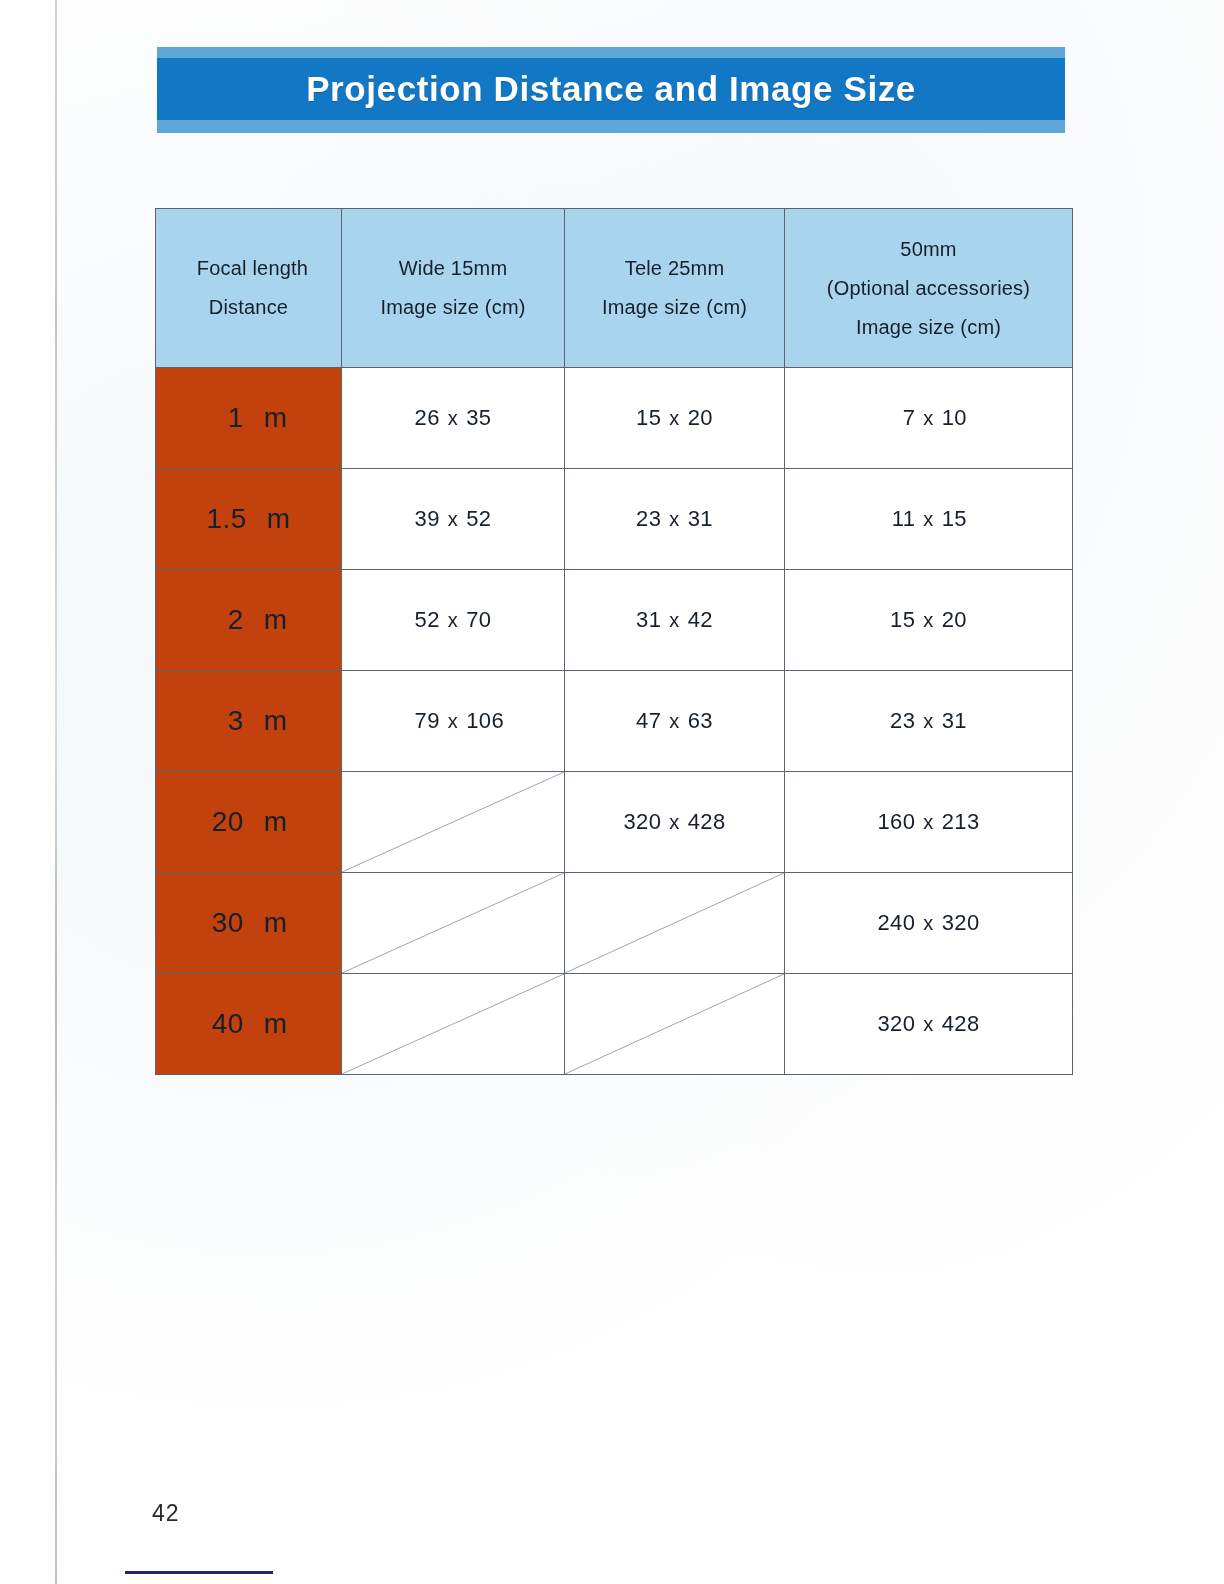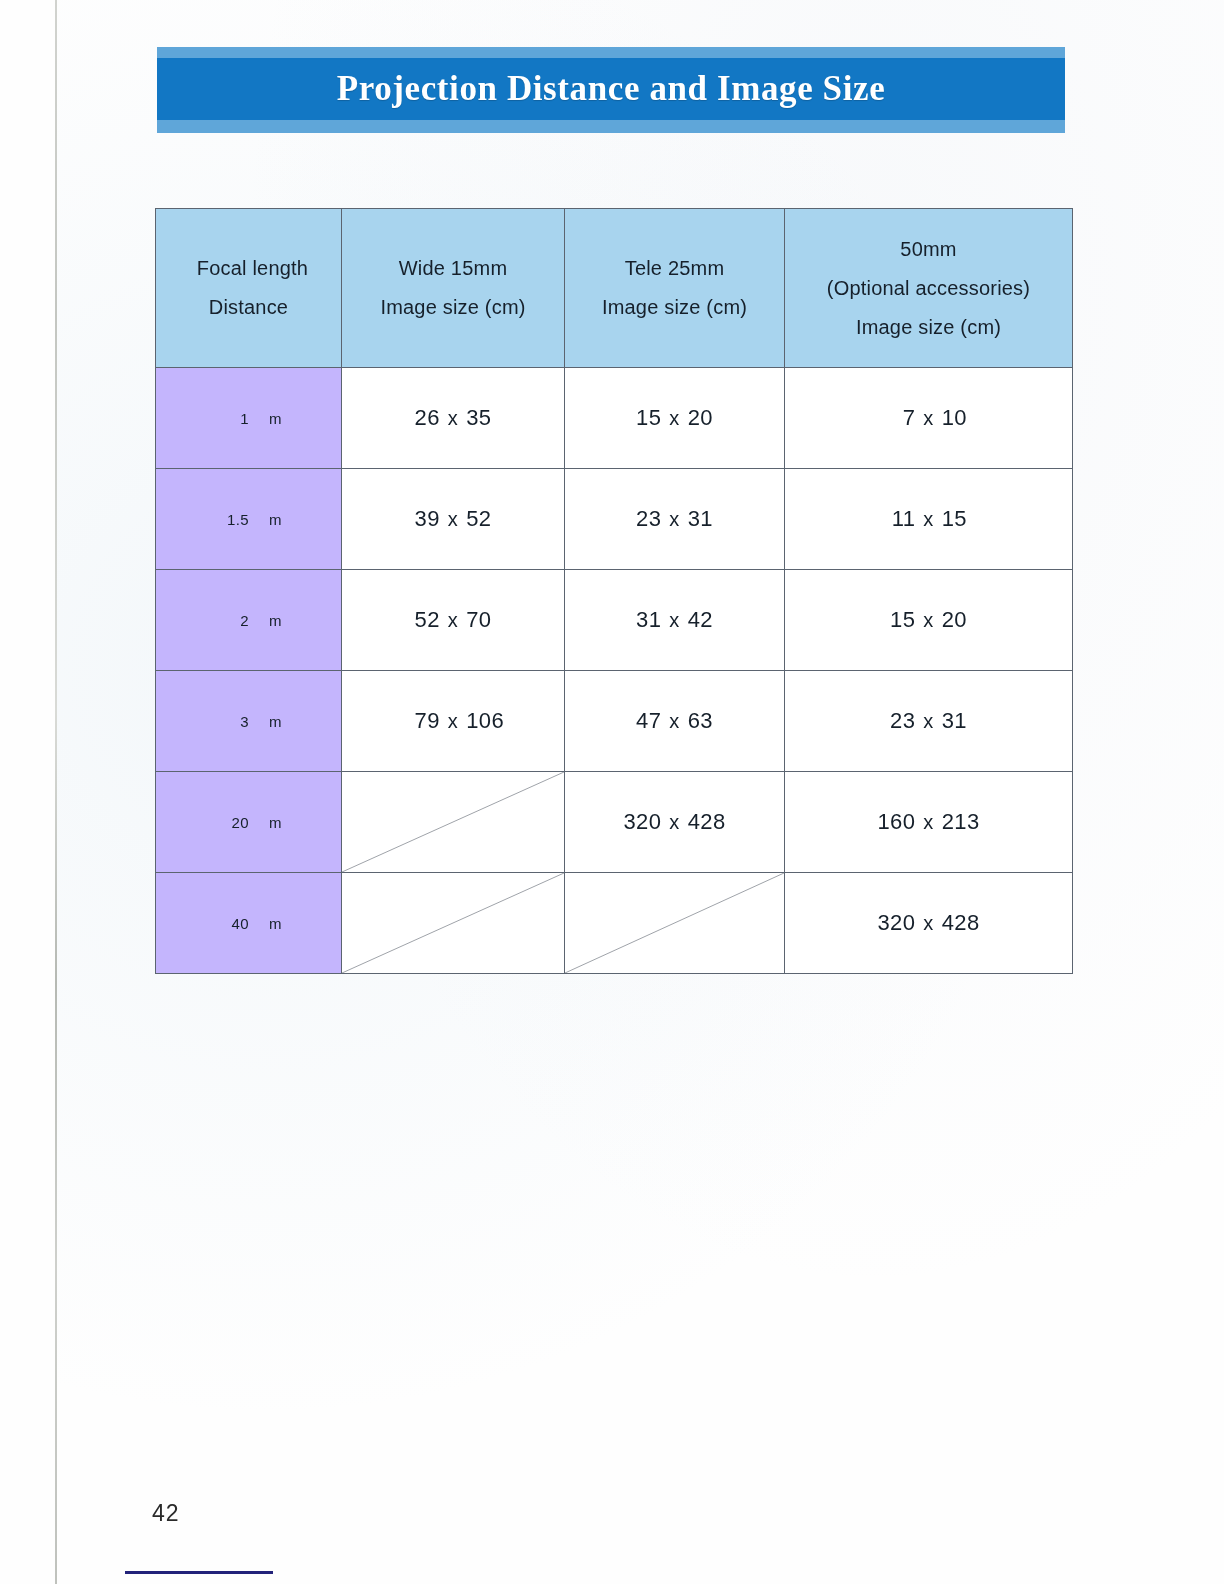--- a/index.html
+++ b/index.html
@@ -44,21 +44,20 @@
 
   
   #title-banner {
     position: absolute;
     left: 157px;
     top: 47px;
     width: 908px;
     height: 86px;
     background: #5fa6d9;
     box-sizing: border-box;
-    font-family: Liberation Serif, serif;
   }
   #title-banner .inner-band {
     position: absolute;
     left: 0;
     top: 11px;
     width: 100%;
     height: 62px;
     background: #1277c4;
   }
   #title-text {
@@ -113,22 +112,22 @@
   .hdr-fifty { line-height: 1.85; }
 
   
   #spec-table tbody td {
     height: 100px;
     font-size: 22px;
     letter-spacing: .4px;
     background: #ffffff;
   }
   #spec-table tbody td.dist-cell {
-    background: #c4b5fd;
-    font-size: 15px;
+    background: #c2410c;
+    font-size: 28px;
   }
   .dist-num { display: inline-block; min-width: 34px; text-align: right; }
   .dist-unit { display: inline-block; margin-left: 20px; }
   .dist-speck {
     display: inline-block;
     width: 0;
     position: relative;
   }
   .dist-speck::after {
     content: "";
@@ -245,20 +244,34 @@
           <td class="dist-cell"><span class="dist-num">20</span><span class="dist-unit">m</span></td>
           <td class="na-cell">
             <svg class="diag" viewBox="0 0 100 100" preserveAspectRatio="none" aria-hidden="true">
               <line x1="0" y1="100" x2="100" y2="0" stroke="#3f4752" stroke-width="0.5" vector-effect="non-scaling-stroke"></line>
             </svg>
           </td>
           <td><span class="val-a">320</span><span class="val-x">x</span><span class="val-b">428</span></td>
           <td><span class="val-a">160</span><span class="val-x">x</span><span class="val-b">213</span></td>
         </tr>
         <tr>
+          <td class="dist-cell"><span class="dist-num">30</span><span class="dist-unit">m</span></td>
+          <td class="na-cell">
+            <svg class="diag" viewBox="0 0 100 100" preserveAspectRatio="none" aria-hidden="true">
+              <line x1="0" y1="100" x2="100" y2="0" stroke="#3f4752" stroke-width="0.5" vector-effect="non-scaling-stroke"></line>
+            </svg>
+          </td>
+          <td class="na-cell">
+            <svg class="diag" viewBox="0 0 100 100" preserveAspectRatio="none" aria-hidden="true">
+              <line x1="0" y1="100" x2="100" y2="0" stroke="#3f4752" stroke-width="0.5" vector-effect="non-scaling-stroke"></line>
+            </svg>
+          </td>
+          <td><span class="val-a">240</span><span class="val-x">x</span><span class="val-b">320</span></td>
+        </tr>
+        <tr>
           <td class="dist-cell"><span class="dist-num">40</span><span class="dist-unit">m</span></td>
           <td class="na-cell">
             <svg class="diag" viewBox="0 0 100 100" preserveAspectRatio="none" aria-hidden="true">
               <line x1="0" y1="100" x2="100" y2="0" stroke="#3f4752" stroke-width="0.5" vector-effect="non-scaling-stroke"></line>
             </svg>
           </td>
           <td class="na-cell">
             <svg class="diag" viewBox="0 0 100 100" preserveAspectRatio="none" aria-hidden="true">
               <line x1="0" y1="100" x2="100" y2="0" stroke="#3f4752" stroke-width="0.5" vector-effect="non-scaling-stroke"></line>
             </svg>

